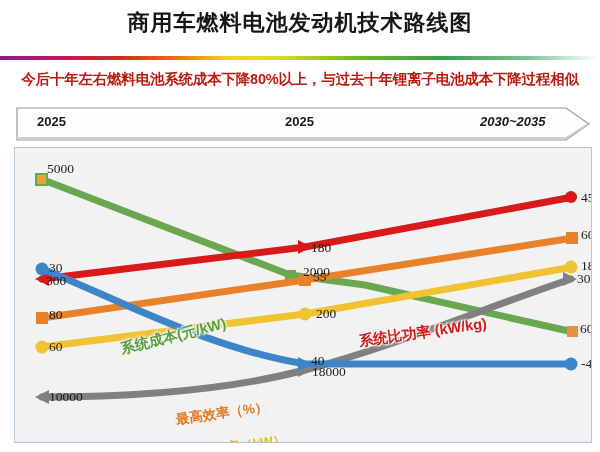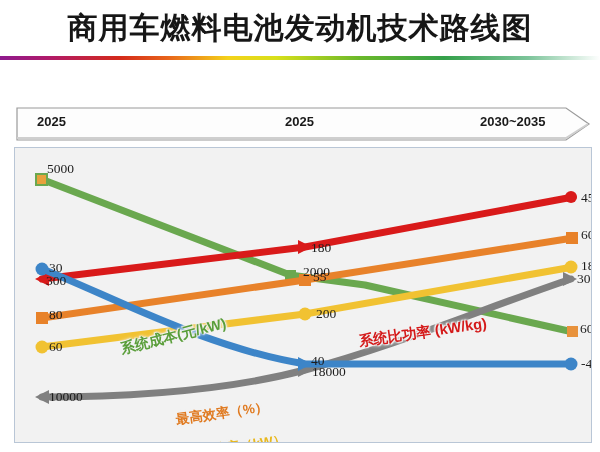--- a/index.html
+++ b/index.html
@@ -8,21 +8,21 @@
     background:#ffffff;
     font-family:"Liberation Sans","DejaVu Sans",sans-serif;
     position:relative;
   }
   .slide{position:absolute;left:0;top:0;width:600px;height:452px;background:#fff;}
 
   
   .title{
     position:absolute;left:0;top:8px;width:600px;
     text-align:center;
-    font-size:30px;font-weight:bold;color:#161616;
+    font-size:22px;font-weight:bold;color:#161616;
     letter-spacing:1px;
     white-space:nowrap;
   }
 
   
   .divider{
     position:absolute;left:0;top:56px;width:600px;height:4px;
     background:linear-gradient(to right,#8e1a8e 0%,#b01a6a 8%,#d42a1a 20%,#e8641a 28%,#f4d21a 38%,#d8e01a 46%,#6ab82a 60%,#34a04a 74%,#7cc49a 88%,#ffffff 100%);
   }
 
@@ -39,21 +39,21 @@
   
   .timeline-wrap{position:absolute;left:14px;top:105px;width:578px;height:38px;}
   .timeline-svg{position:absolute;left:0;top:0;}
   .tl-label{
     position:absolute;top:9px;
     font-size:13px;font-weight:bold;color:#1a1a1a;
     white-space:nowrap;
   }
   .tl-0{left:23px;}
   .tl-1{left:271px;}
-  .tl-2{left:466px;}
+  .tl-2{left:466px;font-style:italic;}
 
   
   .plot{
     position:absolute;left:14px;top:147px;width:578px;height:296px;
     background:#f2f2f2;
     border:1px solid #b9c6d6;
     box-sizing:border-box;
     overflow:hidden;
   }
   .plot-svg{position:absolute;left:0;top:0;}
@@ -93,20 +93,21 @@
 </style>
 </head>
 <body>
 
 <div class="slide">
 
   <div class="title">商用车燃料电池发动机技术路线图</div>
 
   <div class="divider"></div>
 
+  <div class="subtitle">今后十年左右燃料电池系统成本下降80%以上，与过去十年锂离子电池成本下降过程相似</div>
 
   <div class="timeline-wrap">
     <svg class="timeline-svg" width="578" height="38" viewBox="0 0 578 38">
       <polygon points="3,3 552,3 575,19 552,35 3,35" fill="#fdfdfd" stroke="#9a9a9a" stroke-width="1.2"></polygon>
       <polyline points="3,33 552,33 574,19" fill="none" stroke="#cfcfcf" stroke-width="2"></polyline>
     </svg>
     <div class="tl-label tl-0">2025</div>
     <div class="tl-label tl-1">2025</div>
     <div class="tl-label tl-2">2030~2035</div>
   </div>

